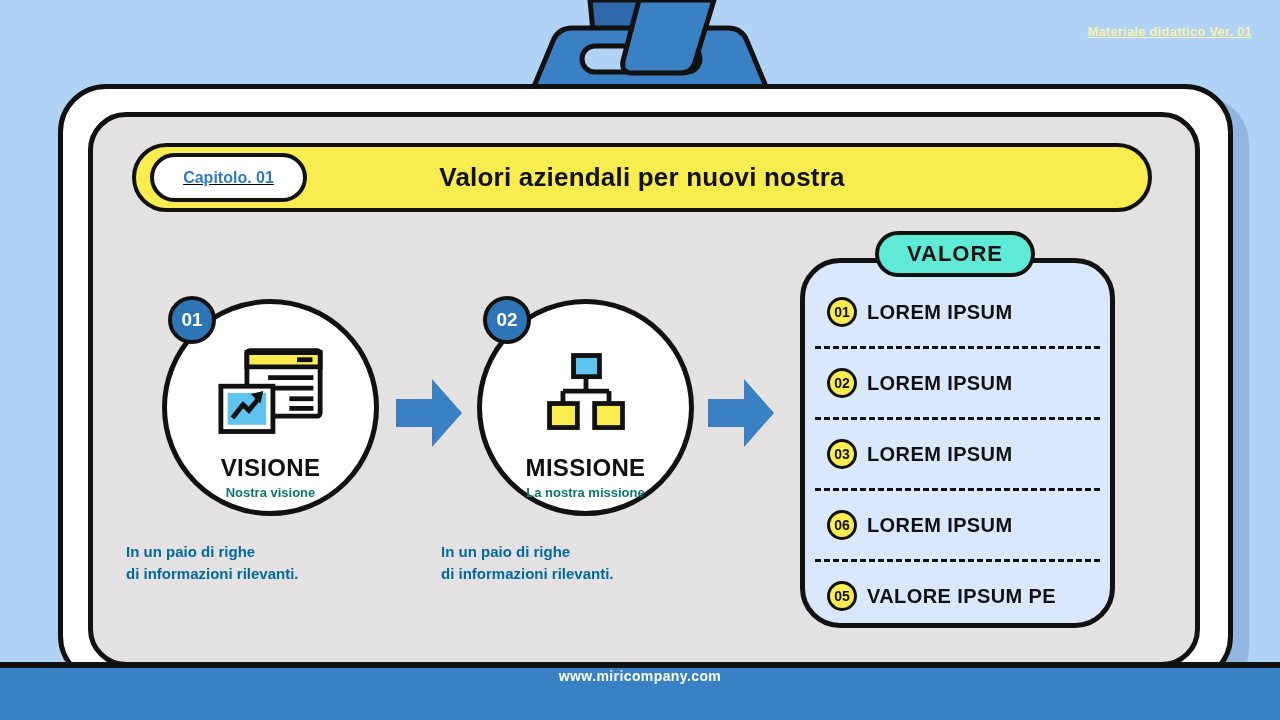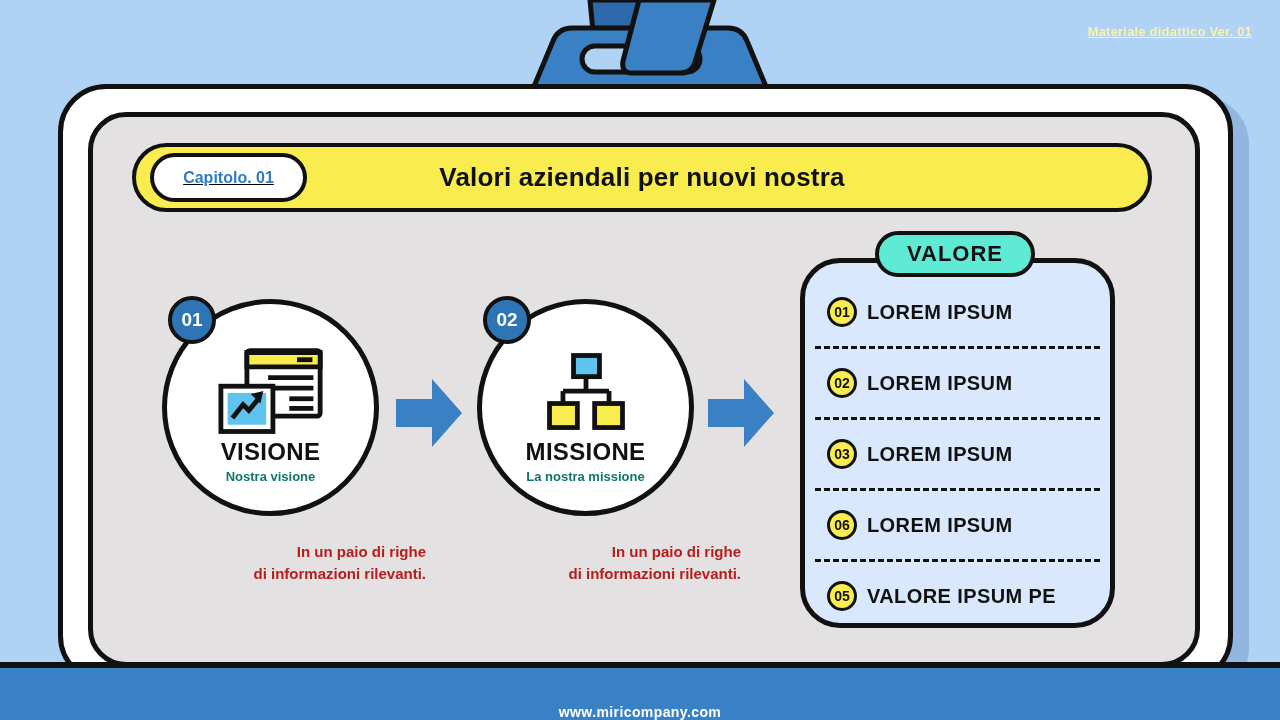--- a/index.html
+++ b/index.html
@@ -30,47 +30,47 @@
   .chapter-badge span { font-size:16px; font-weight:bold; color:#2F7BC3; }
   .slide-title { position:absolute; left:132px; top:143px; width:1020px; height:69px;
     display:flex; align-items:center; justify-content:center;
     font-size:26px; font-weight:bold; color:#111; letter-spacing:.2px; }
 
   
   .step-circle { position:absolute; width:217px; height:217px; background:#FFFFFF;
     border:5px solid #111; border-radius:50%; display:flex; flex-direction:column;
     align-items:center; }
   .step-circle .icon-wrap { margin-top:42px; height:92px; display:flex; align-items:center; justify-content:center; }
-  .step-title { margin-top:0; font-size:24px; font-weight:bold; color:#111; letter-spacing:.3px; }
+  .step-title { margin-top:16px; font-size:24px; font-weight:bold; color:#111; letter-spacing:.3px; }
   .step-subtitle { margin-top:3px; font-size:13px; font-weight:bold; color:#0f766e; }
   .step-badge { position:absolute; width:48px; height:48px; background:#2E75B6;
     border:4px solid #111; border-radius:50%; display:flex; align-items:center; justify-content:center;
     font-size:19px; font-weight:bold; color:#FFFFFF; z-index:3; }
-  .step-caption { position:absolute; width:300px; text-align:right; font-size:15px;
-    font-weight:bold; color:#b91c1c; line-height:1.45; }
+  .step-caption { position:absolute; width:300px; text-align:left; font-size:15px;
+    font-weight:bold; color:#0369a1; line-height:1.45; }
   .flow-arrow { position:absolute; width:66px; height:72px; }
 
   
   .values-panel { position:absolute; left:800px; top:258px; width:315px; height:370px;
     background:#D9E8FC; border:5px solid #111; border-radius:40px; }
   .values-pill { position:absolute; left:875px; top:231px; width:160px; height:46px;
     background:#5eead4; border:4px solid #111; border-radius:28px;
     display:flex; align-items:center; justify-content:center; z-index:4; }
   .values-pill span { font-size:22px; font-weight:bold; color:#111; letter-spacing:1px; }
   .values-list { position:absolute; left:805px; top:263px; width:305px; padding-top:31px; }
   .value-item { display:flex; align-items:center; gap:10px; padding-left:22px; height:36px; }
   .value-num { width:30px; height:30px; background:#F9EC4F; border:3px solid #111; border-radius:50%;
     display:flex; align-items:center; justify-content:center; font-size:14px; font-weight:bold; color:#111;
     flex:0 0 auto; }
   .value-label { font-size:20px; font-weight:bold; color:#111; letter-spacing:.4px; white-space:nowrap; }
   .value-sep { border-top:3px dashed #111; margin:16px 10px; }
 
   
   .footer-bar { position:absolute; left:0; top:662px; width:1280px; height:58px;
-    background:#3781C4; border-top:6px solid #111; display:flex; align-items:flex-end; justify-content:center; }
+    background:#3781C4; border-top:6px solid #111; display:flex; align-items:flex-start; justify-content:center; }
   .footer-bar span { color:#FFFFFF; font-size:14px; font-weight:bold; letter-spacing:.4px; }
 </style>
 </head>
 <body>
 
 <div class="stage">
 
   <div class="version-label">Materiale didattico Ver. 01</div>
 
   <svg class="lanyard" viewBox="0 0 260 96">

